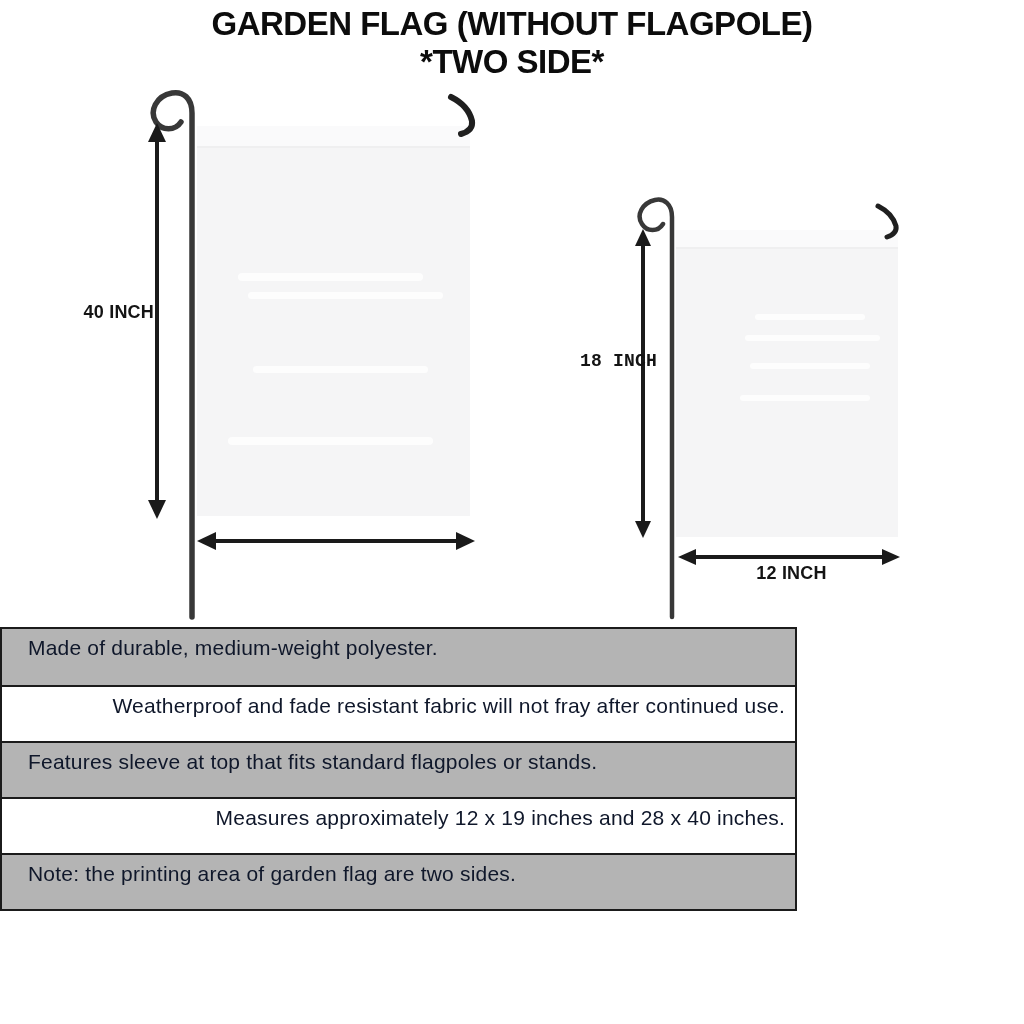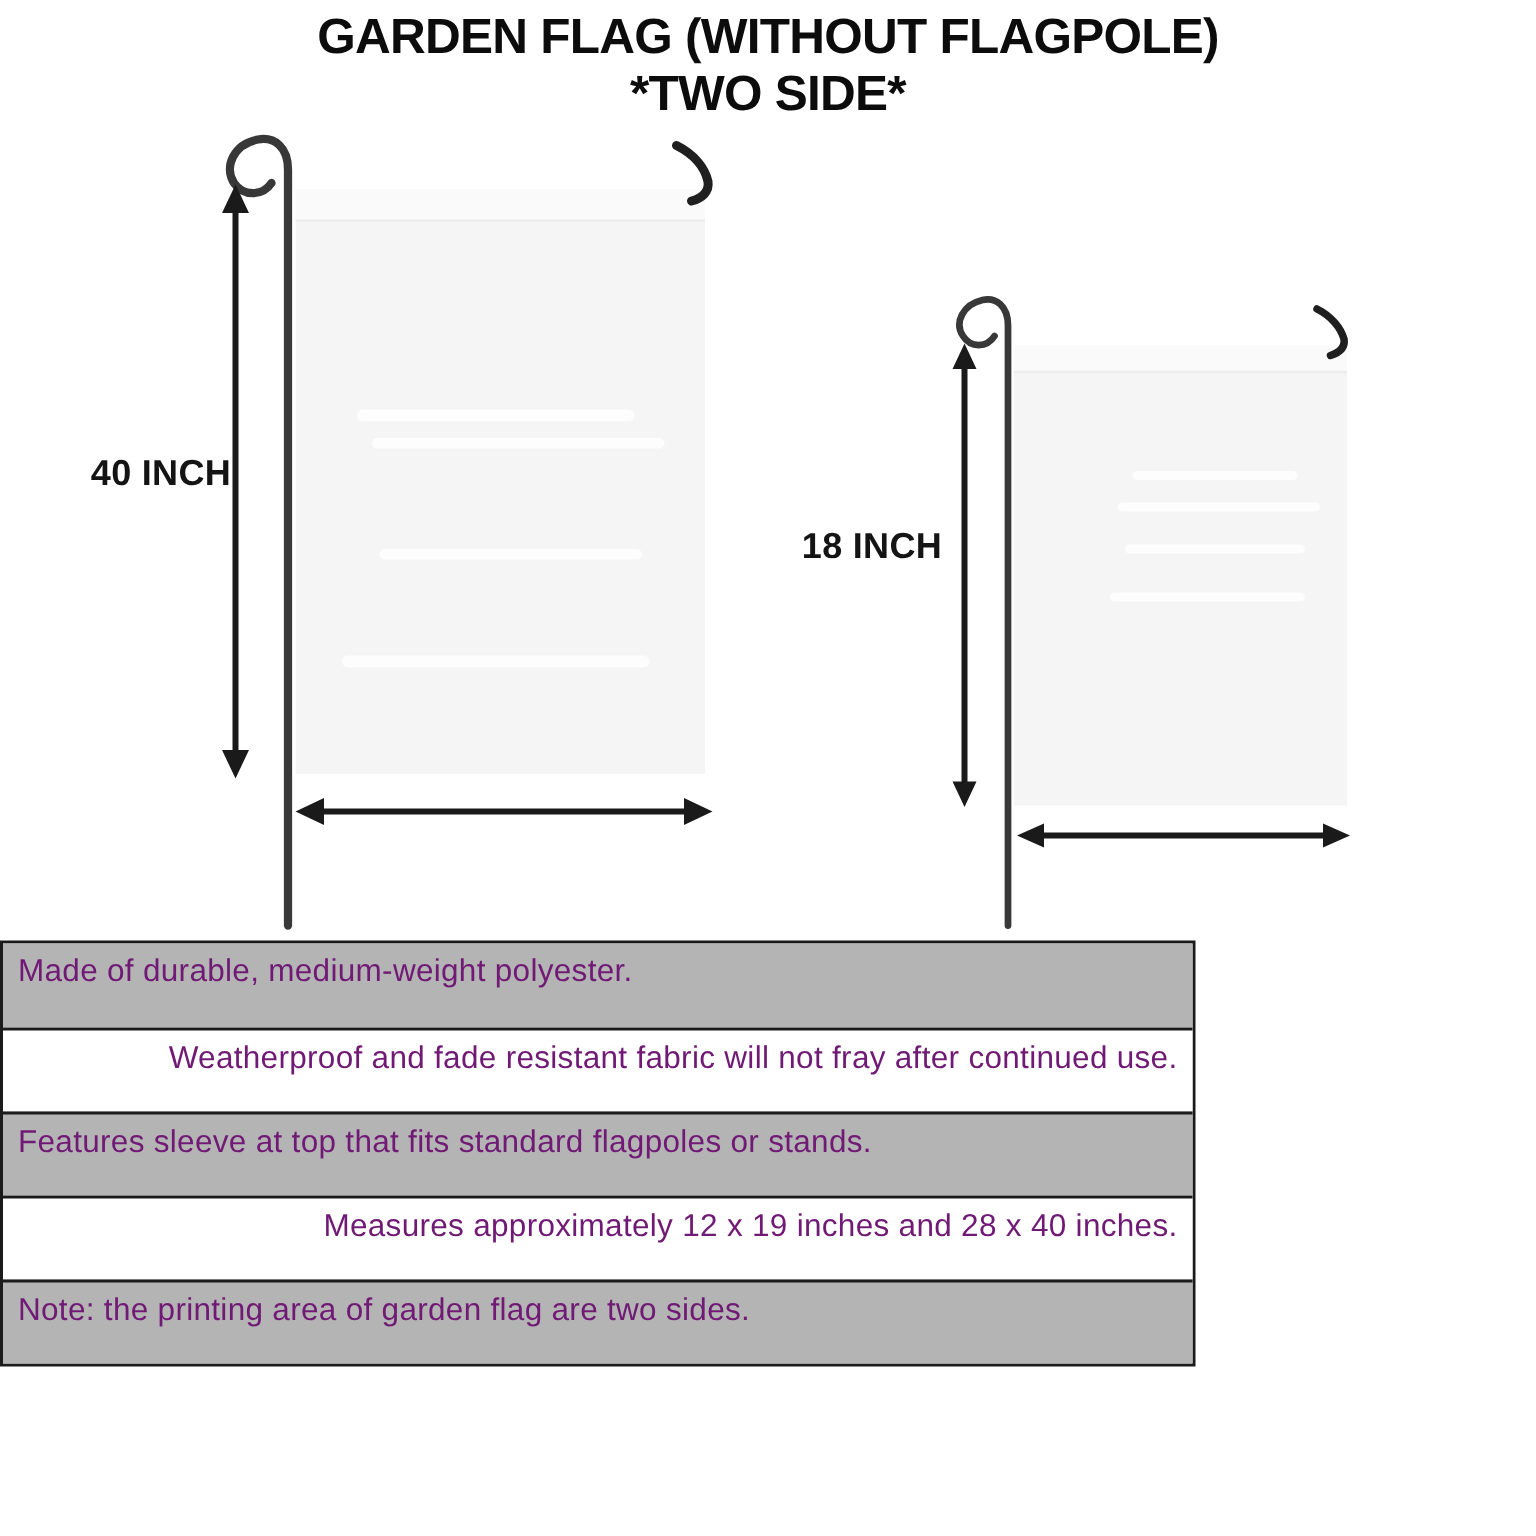--- a/index.html
+++ b/index.html
@@ -8,32 +8,32 @@
     font-family:"Liberation Sans", sans-serif;overflow:hidden;color:#0c0c0c;
   }
   .title-block{
     position:absolute;top:5px;left:0;width:1024px;text-align:center;
   }
   .title-line1,.title-line2{
     font-weight:800;font-size:33px;line-height:38px;letter-spacing:-0.5px;color:#0c0c0c;
   }
   .diagram-svg{position:absolute;top:0;left:0;}
   .dim-label{
-    position:absolute;font-weight:700;font-size:24px;color:#141414;letter-spacing:0.2px;
+    position:absolute;font-weight:700;font-size:18px;color:#141414;letter-spacing:0.2px;
     white-space:nowrap;
   }
   .dim-label.right-align{text-align:right;}
   .dim-label.center-align{text-align:center;}
   .features-table{
     position:absolute;left:0;top:627px;width:793px;
     border:2px solid #1b1b1b;background:#ffffff;
   }
   .feature-row{
-    height:56px;box-sizing:border-box;padding:6px 10px 0 10px;
-    font-size:21px;line-height:26px;color:#701a75;letter-spacing:0.2px;
+    height:56px;box-sizing:border-box;padding:6px 10px 0 26px;
+    font-size:21px;line-height:26px;color:#0f172a;letter-spacing:0.2px;
   }
   .feature-row + .feature-row{border-top:2px solid #1b1b1b;}
   .feature-row.shaded{background:#b4b4b4;}
   .feature-row.plain{background:#ffffff;text-align:right;}
 </style>
 </head>
 <body>
 
 <div class="stage">
 
@@ -99,21 +99,22 @@
 
       <g stroke="#1a1a1a" fill="#1a1a1a">
         <line x1="692" y1="557" x2="886" y2="557" stroke-width="4"></line>
         <polygon points="678,557 696,549 696,565" stroke="none"></polygon>
         <polygon points="900,557 882,549 882,565" stroke="none"></polygon>
       </g>
     </g>
   </svg>
 
   <div class="dim-label right-align" style="left:42px;top:302px;width:112px;">40 INCH</div>
-  <div class="dim-label right-align" style="left:518px;top:351px;width:110px;">18 INCH</div>
+  <div class="dim-label right-align" style="left:547px;top:351px;width:110px;font-family:Liberation Mono, monospace;">18 INCH</div>
+  <div class="dim-label center-align" style="left:694px;top:563px;width:195px;">12 INCH</div>
 
   <div class="features-table">
     <div class="feature-row shaded">Made of durable, medium-weight polyester.</div>
     <div class="feature-row plain">Weatherproof and fade resistant fabric will not fray after continued use.</div>
     <div class="feature-row shaded">Features sleeve at top that fits standard flagpoles or stands.</div>
     <div class="feature-row plain">Measures approximately 12 x 19 inches and 28 x 40 inches.</div>
     <div class="feature-row shaded">Note: the printing area of garden flag are two sides.</div>
   </div>
 
 </div>

